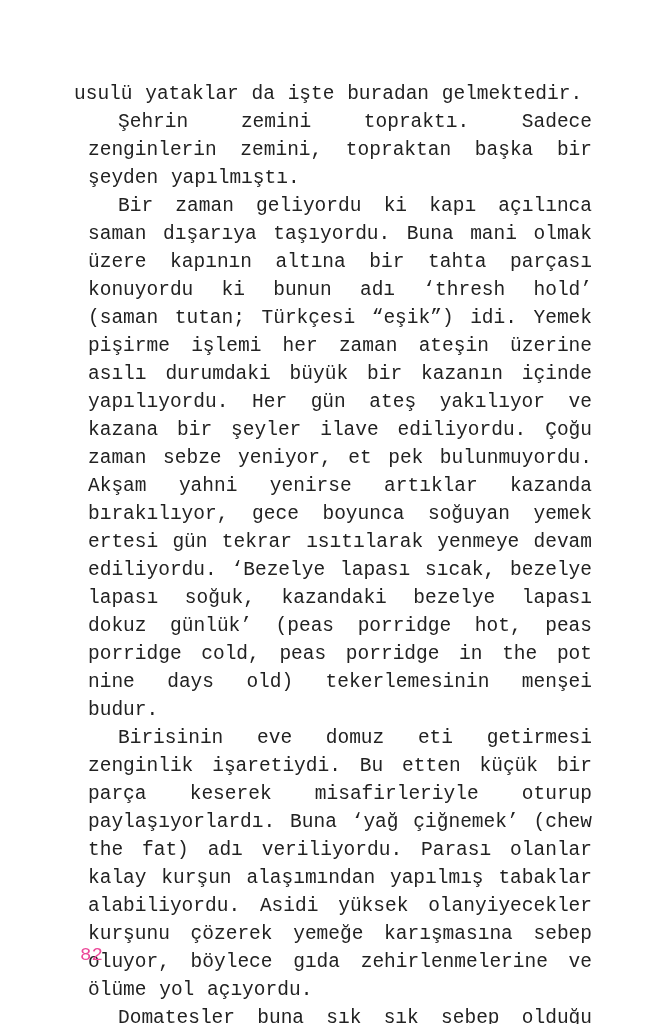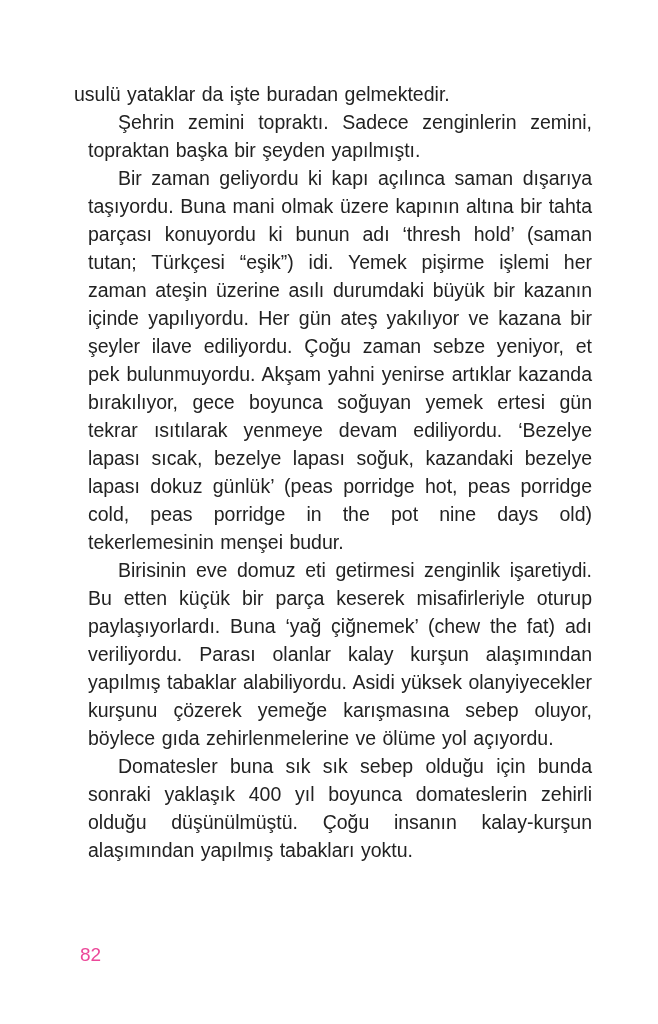--- a/index.html
+++ b/index.html
@@ -6,21 +6,21 @@
     margin: 0;
     padding: 0;
     background: #ffffff;
   }
   .book-page {
     position: relative;
     width: 658px;
     height: 1024px;
     background: #ffffff;
     overflow: hidden;
-    font-family: Liberation Sans, sans-serif;
+    font-family: Liberation Mono, monospace;
     color: #222222;
     border-radius: 27px;
   }
   .text-column {
     position: absolute;
     left: 74px;
     top: 80px;
     width: 518px;
   }
   .text-column p {

